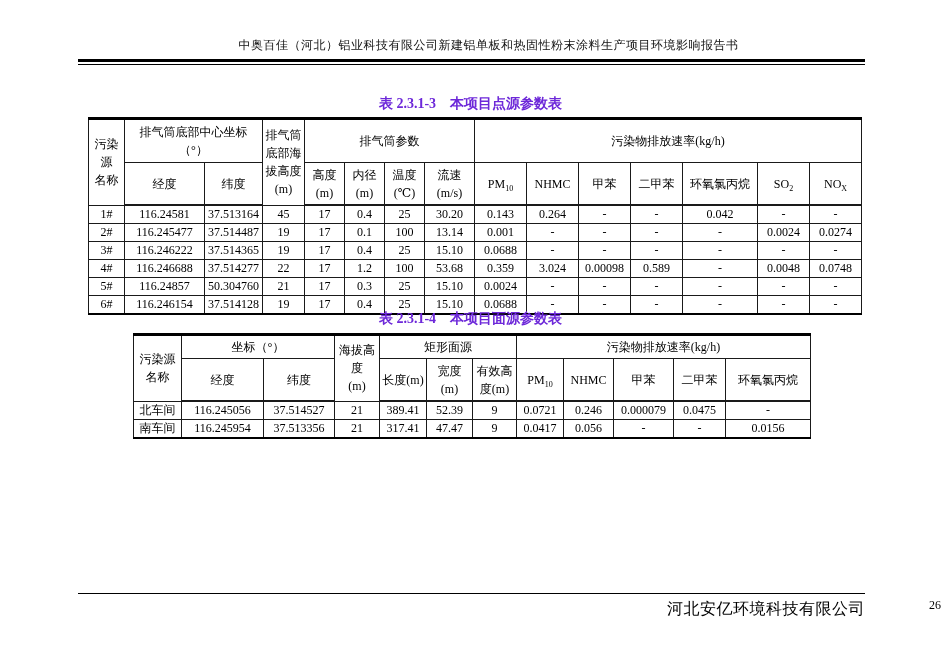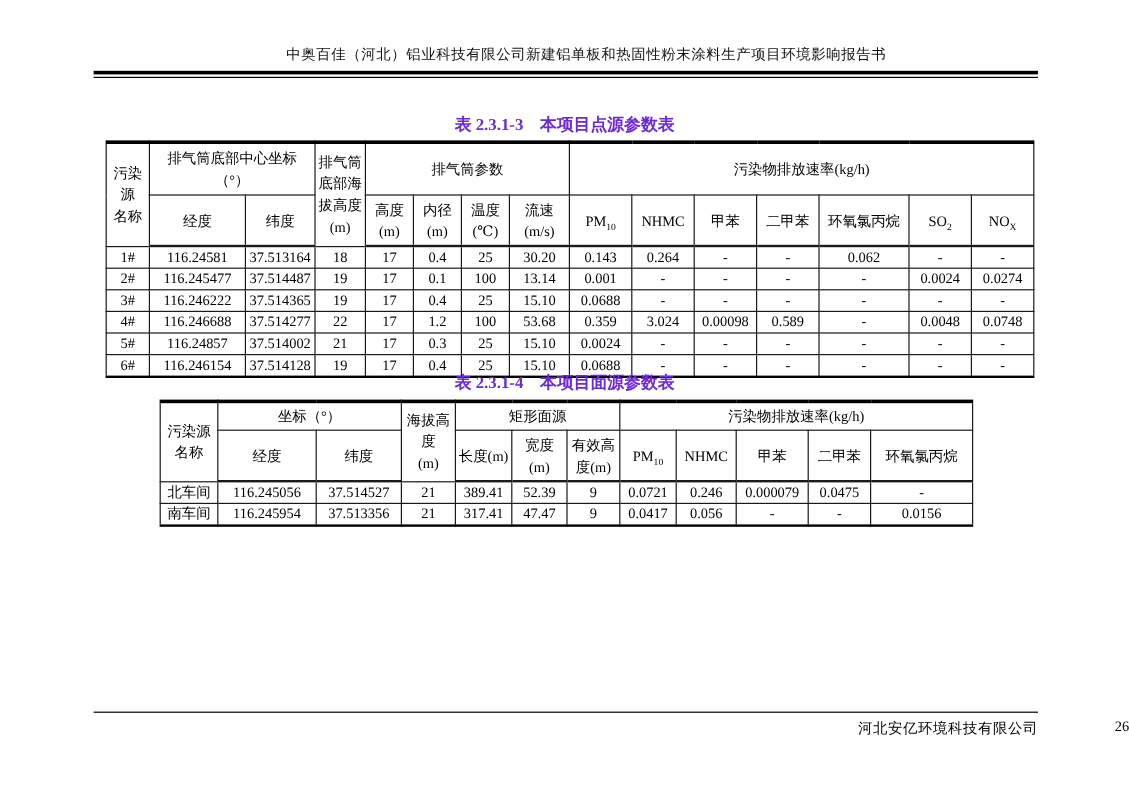--- a/index.html
+++ b/index.html
@@ -92,21 +92,21 @@
   }
   .ftr-page {
     position: absolute;
     top: 598px; left: 0; right: 0;
     text-align: right;
     font-size: 12px;
   }
   .ftr-company {
     position: absolute;
     top: 599px; right: 76px;
-    font-size: 12px;
+    font-size: 16px;
     letter-spacing: 0.5px;
   }
 </style>
 </head>
 <body>
 
 <div class="page">
 
   <div class="hdr-text">中奥百佳（河北）铝业科技有限公司新建铝单板和热固性粉末涂料生产项目环境影响报告书</div>
   <div class="hdr-rule"></div>
@@ -162,30 +162,30 @@
         <th>环氧氯丙烷</th>
         <th><span>SO</span><sub>2</sub></th>
         <th><span>NO</span><sub>X</sub></th>
       </tr>
     </thead>
     <tbody>
         <tr>
           <td>1#</td>
           <td>116.24581</td>
           <td>37.513164</td>
-          <td>18</td>
+          <td>45</td>
           <td>17</td>
           <td>0.4</td>
           <td>25</td>
           <td>30.20</td>
           <td>0.143</td>
           <td>0.264</td>
           <td>-</td>
           <td>-</td>
-          <td>0.062</td>
+          <td>0.042</td>
           <td>-</td>
           <td>-</td>
         </tr>
         <tr>
           <td>2#</td>
           <td>116.245477</td>
           <td>37.514487</td>
           <td>19</td>
           <td>17</td>
           <td>0.1</td>
@@ -229,21 +229,21 @@
           <td>3.024</td>
           <td>0.00098</td>
           <td>0.589</td>
           <td>-</td>
           <td>0.0048</td>
           <td>0.0748</td>
         </tr>
         <tr>
           <td>5#</td>
           <td>116.24857</td>
-          <td>37.514002</td>
+          <td>50.304760</td>
           <td>21</td>
           <td>17</td>
           <td>0.3</td>
           <td>25</td>
           <td>15.10</td>
           <td>0.0024</td>
           <td>-</td>
           <td>-</td>
           <td>-</td>
           <td>-</td>

